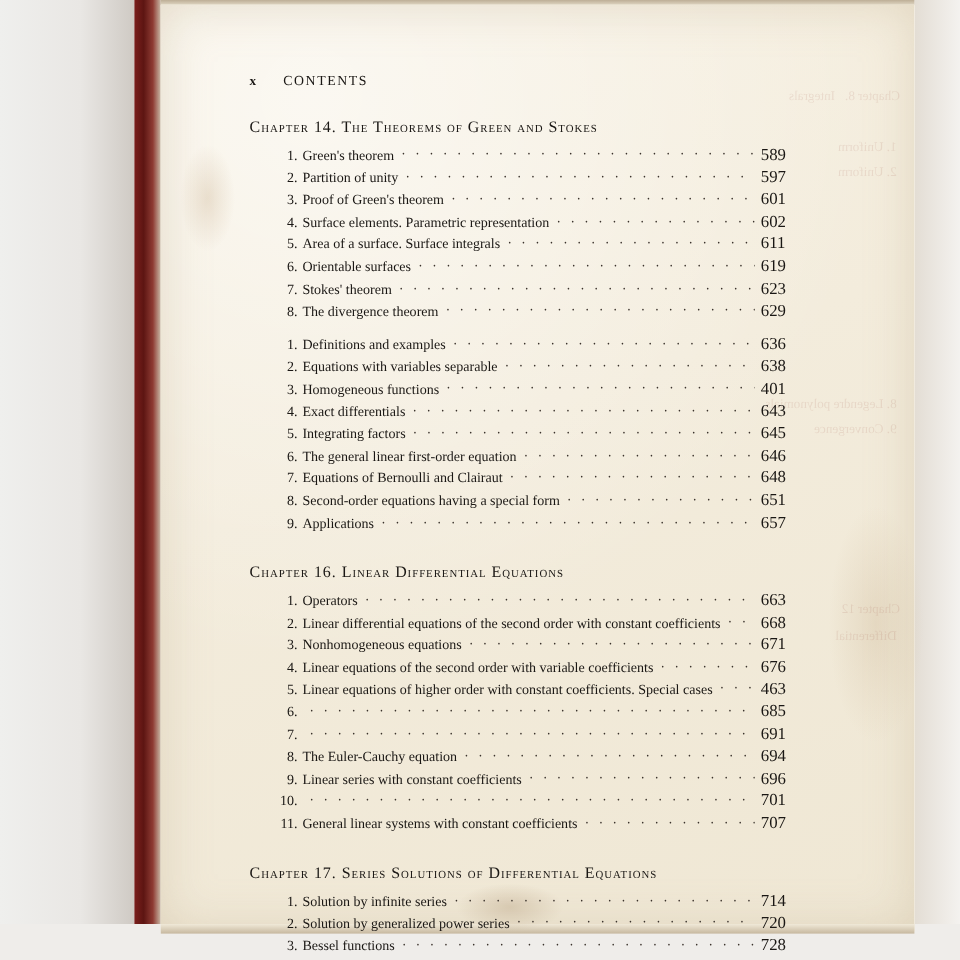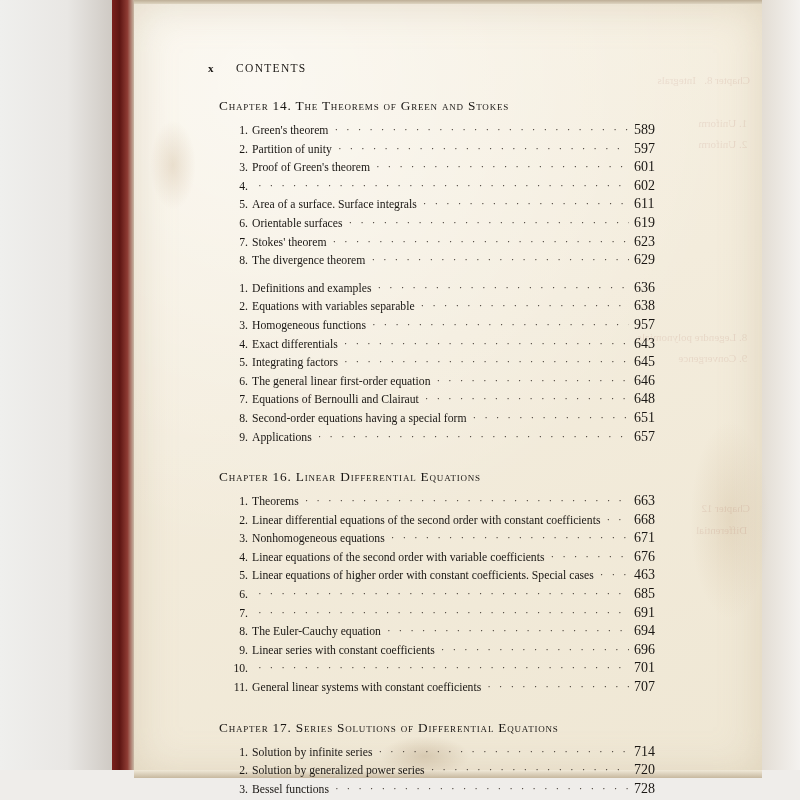--- a/index.html
+++ b/index.html
@@ -112,21 +112,21 @@
     position: absolute;
     left: 208px;
     top: 84px;
     width: 452px;
   }
 
   .chapter-head {
     font-variant: small-caps;
     letter-spacing: 0.8px;
     font-size: 13.3px;
-    margin: 14px 0 7px 11px;
+    margin: 14px 0 7px 0;
     white-space: nowrap;
   }
 
   .entry {
     display: flex;
     align-items: baseline;
     font-size: 11.7px;
     line-height: 17.6px;
     padding-left: 18px;
   }
@@ -230,20 +230,21 @@
         <span class="page">597</span>
       </div>
       <div class="entry">
         <span class="num">3.</span>
         <span class="title">Proof of Green's theorem</span>
         <span class="leaders">· · · · · · · · · · · · · · · · · · · · · · · · · · · · · · · · · · · · · · · · · · · · · · · · · · · · · · · · · · · · · · · · · · · · · ·</span>
         <span class="page">601</span>
       </div>
       <div class="entry">
         <span class="num">4.</span>
+        <span class="title">Surface elements.  Parametric representation</span>
         <span class="leaders">· · · · · · · · · · · · · · · · · · · · · · · · · · · · · · · · · · · · · · · · · · · · · · · · · · · · · · · · · · · · · · · · · · · · · ·</span>
         <span class="page">602</span>
       </div>
       <div class="entry">
         <span class="num">5.</span>
         <span class="title">Area of a surface.  Surface integrals</span>
         <span class="leaders">· · · · · · · · · · · · · · · · · · · · · · · · · · · · · · · · · · · · · · · · · · · · · · · · · · · · · · · · · · · · · · · · · · · · · ·</span>
         <span class="page">611</span>
       </div>
       <div class="entry">
@@ -276,21 +277,21 @@
       <div class="entry">
         <span class="num">2.</span>
         <span class="title">Equations with variables separable</span>
         <span class="leaders">· · · · · · · · · · · · · · · · · · · · · · · · · · · · · · · · · · · · · · · · · · · · · · · · · · · · · · · · · · · · · · · · · · · · · ·</span>
         <span class="page">638</span>
       </div>
       <div class="entry">
         <span class="num">3.</span>
         <span class="title">Homogeneous functions</span>
         <span class="leaders">· · · · · · · · · · · · · · · · · · · · · · · · · · · · · · · · · · · · · · · · · · · · · · · · · · · · · · · · · · · · · · · · · · · · · ·</span>
-        <span class="page">957</span>
+        <span class="page">401</span>
       </div>
       <div class="entry">
         <span class="num">4.</span>
         <span class="title">Exact differentials</span>
         <span class="leaders">· · · · · · · · · · · · · · · · · · · · · · · · · · · · · · · · · · · · · · · · · · · · · · · · · · · · · · · · · · · · · · · · · · · · · ·</span>
         <span class="page">643</span>
       </div>
       <div class="entry">
         <span class="num">5.</span>
         <span class="title">Integrating factors</span>
@@ -320,21 +321,21 @@
         <span class="title">Applications</span>
         <span class="leaders">· · · · · · · · · · · · · · · · · · · · · · · · · · · · · · · · · · · · · · · · · · · · · · · · · · · · · · · · · · · · · · · · · · · · · ·</span>
         <span class="page">657</span>
       </div>
 
       <div class="spacer-sm"></div>
 
       <div class="chapter-head">Chapter 16.   Linear Differential Equations</div>
       <div class="entry">
         <span class="num">1.</span>
-        <span class="title">Theorems</span>
+        <span class="title">Operators</span>
         <span class="leaders">· · · · · · · · · · · · · · · · · · · · · · · · · · · · · · · · · · · · · · · · · · · · · · · · · · · · · · · · · · · · · · · · · · · · · ·</span>
         <span class="page">663</span>
       </div>
       <div class="entry">
         <span class="num">2.</span>
         <span class="title">Linear differential equations of the second order with constant coefficients</span>
         <span class="leaders">· · · · · · · · · · · · · · · · · · · · · · · · · · · · · · · · · · · · · · · · · · · · · · · · · · · · · · · · · · · · · · · · · · · · · ·</span>
         <span class="page">668</span>
       </div>
       <div class="entry">

